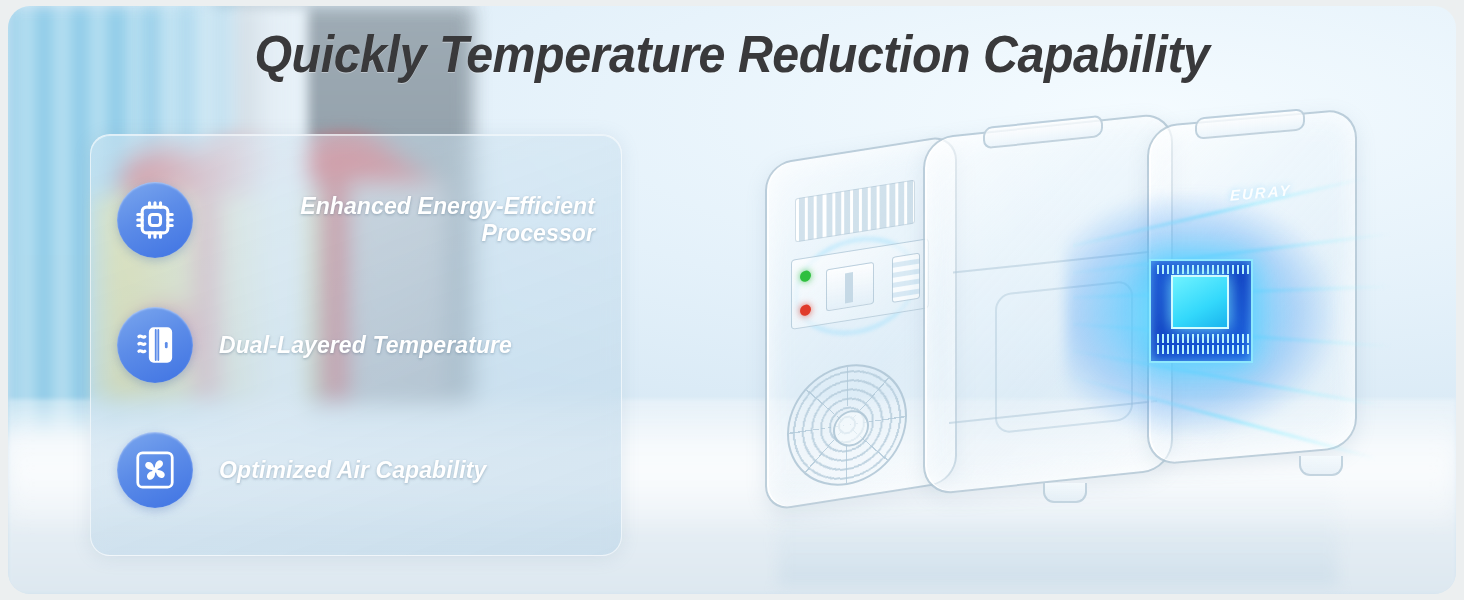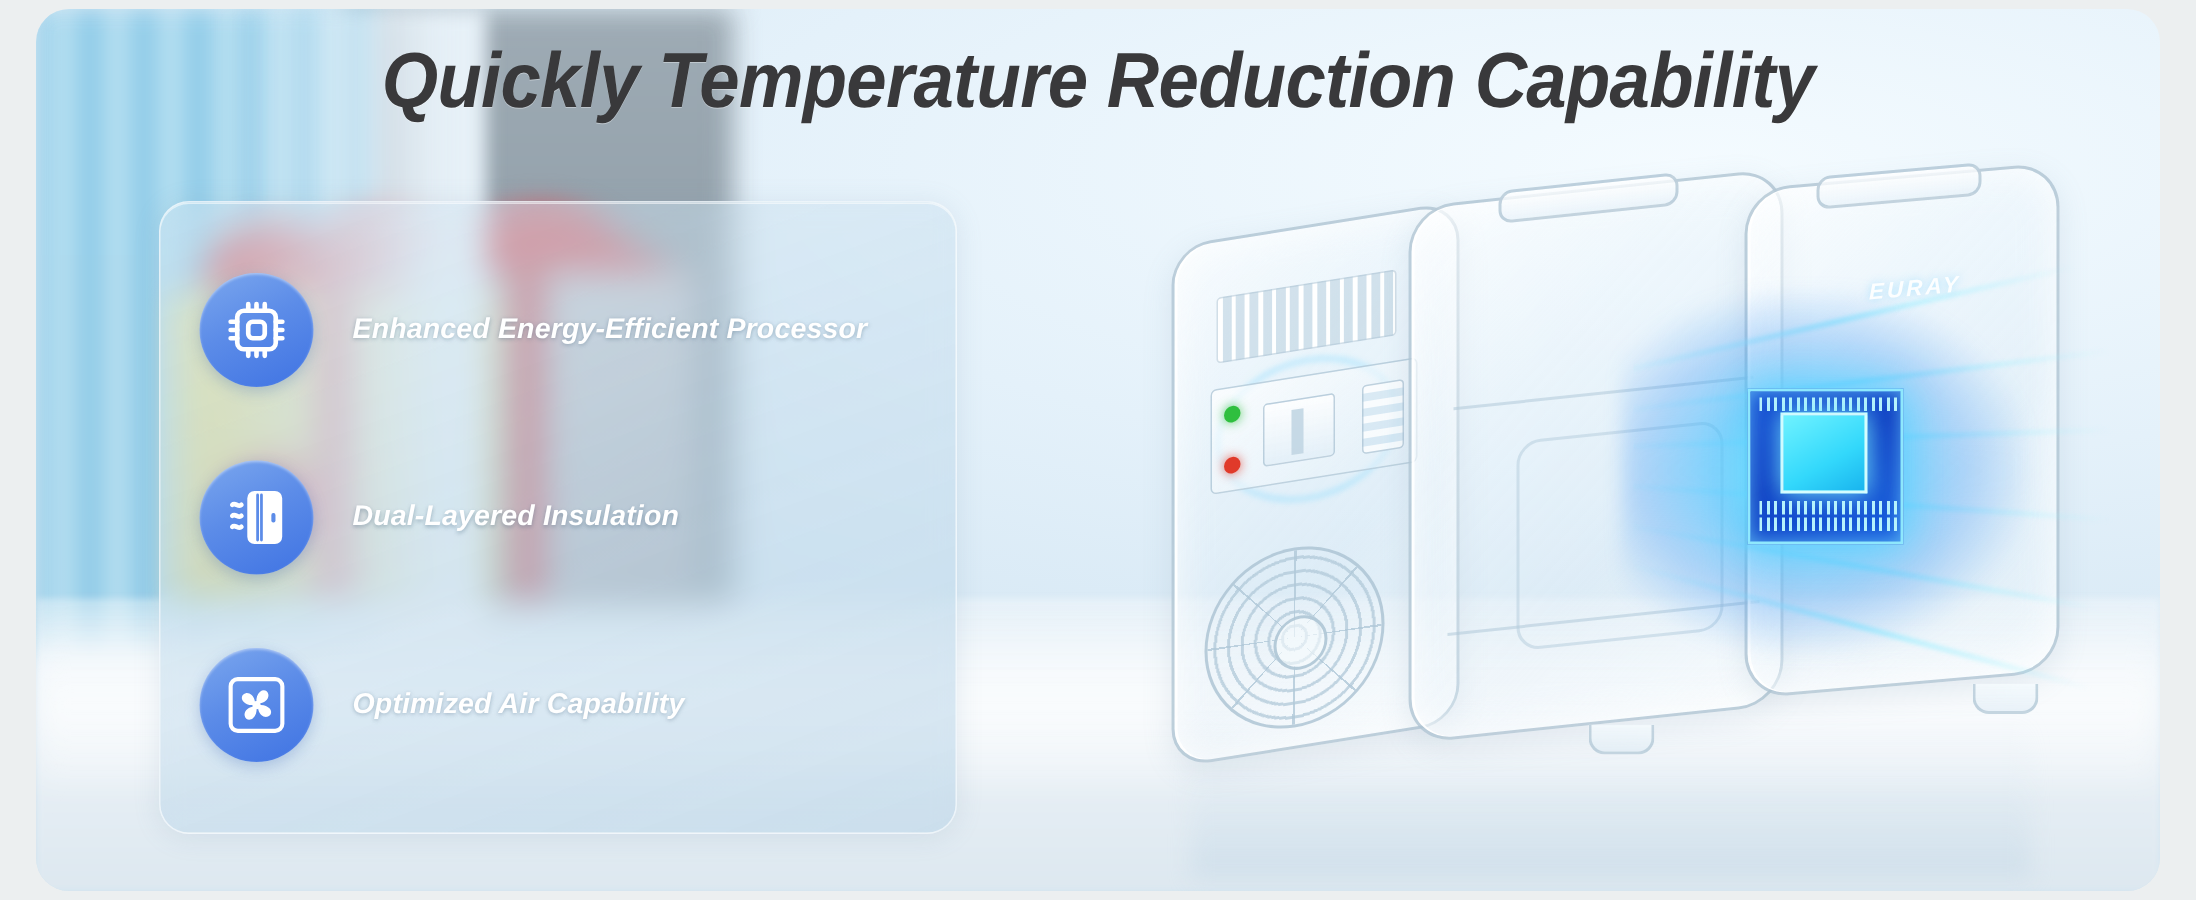--- a/index.html
+++ b/index.html
@@ -9,21 +9,21 @@
     font-family:"Liberation Sans", sans-serif;
     background:#eceff0;
     overflow:hidden;
   }
 
   
   #banner{
     position:relative;
     width:1464px; height:600px;
     background:#eceff0;
-    padding:6px 24px;
+    padding:6px 8px;
   }
 
   #stage{
     position:relative;
     width:100%; height:100%;
     border-radius:22px;
     overflow:hidden;
     background:
       radial-gradient(120% 90% at 78% 18%, #f4fbff 0%, #e4f1fa 38%, #d8e9f5 65%, #cfe2ef 100%);
   }
@@ -120,24 +120,25 @@
   .feature-icon{
     flex:0 0 auto;
     width:76px; height:76px; border-radius:50%;
     background:linear-gradient(155deg,#7ba7ee 0%, #5c8ce8 45%, #3f73e3 100%);
     box-shadow:0 3px 10px rgba(50,95,175,.28), inset 0 1px 2px rgba(255,255,255,.45);
     display:flex; align-items:center; justify-content:center;
   }
   .feature-icon svg{ width:44px; height:44px; display:block; }
 
   .feature-label{
-    font-size:19px; font-weight:bold; font-style:italic;
+    font-size:23px; font-weight:bold; font-style:italic;
     color:#ffffff; line-height:1.16;
     text-shadow:0 1px 3px rgba(70,100,125,.42);
     letter-spacing:.1px;
+    text-align:right;
   }
 
   
   #product{
     position:absolute; left:735px; top:105px;
     width:640px; height:430px;
     z-index:4;
   }
   .shell{
     position:absolute;
@@ -431,21 +432,21 @@
         <span class="feature-icon">
           <svg viewBox="0 0 24 24" fill="none" stroke="#ffffff" stroke-width="1.7" stroke-linecap="round" stroke-linejoin="round">
             <rect x="9.5" y="3.2" width="11" height="17.6" rx="1.8" fill="#ffffff" stroke="#ffffff"></rect>
             <path d="M12.4 3.8v16.4M13.8 3.8v16.4" stroke="#5c8ce8" stroke-width="1"></path>
             <rect x="17.4" y="10.4" width="1.5" height="3.4" rx=".7" fill="#5c8ce8" stroke="none"></rect>
             <path d="M3.2 7.4c1.1-1.1 2.2 1.1 3.3 0"></path>
             <path d="M3.2 11.4c1.1-1.1 2.2 1.1 3.3 0"></path>
             <path d="M3.2 15.4c1.1-1.1 2.2 1.1 3.3 0"></path>
           </svg>
         </span>
-        <span class="feature-label">Dual-Layered Insulation</span>
+        <span class="feature-label">Dual-Layered Temperature</span>
       </div>
 
       <div class="feature-row">
         <span class="feature-icon">
           <svg viewBox="0 0 24 24" fill="none" stroke="#ffffff" stroke-width="1.5" stroke-linecap="round" stroke-linejoin="round">
             <rect x="2.6" y="2.6" width="18.8" height="18.8" rx="2.6"></rect>
             <g fill="#ffffff" stroke="none">
               <path d="M12 11.1c-.2-1.6.3-3.1 1.3-3.9 1.2-1 2.7-.5 3 .9.3 1.4-.9 2.8-2.5 3.2-.7.2-1.3.2-1.8-.2z"></path>
               <path d="M12.9 12c1.6-.2 3.1.3 3.9 1.3 1 1.2.5 2.7-.9 3-1.4.3-2.8-.9-3.2-2.5-.2-.7-.2-1.3.2-1.8z"></path>
               <path d="M12 12.9c.2 1.6-.3 3.1-1.3 3.9-1.2 1-2.7.5-3-.9-.3-1.4.9-2.8 2.5-3.2.7-.2 1.3-.2 1.8.2z"></path>

